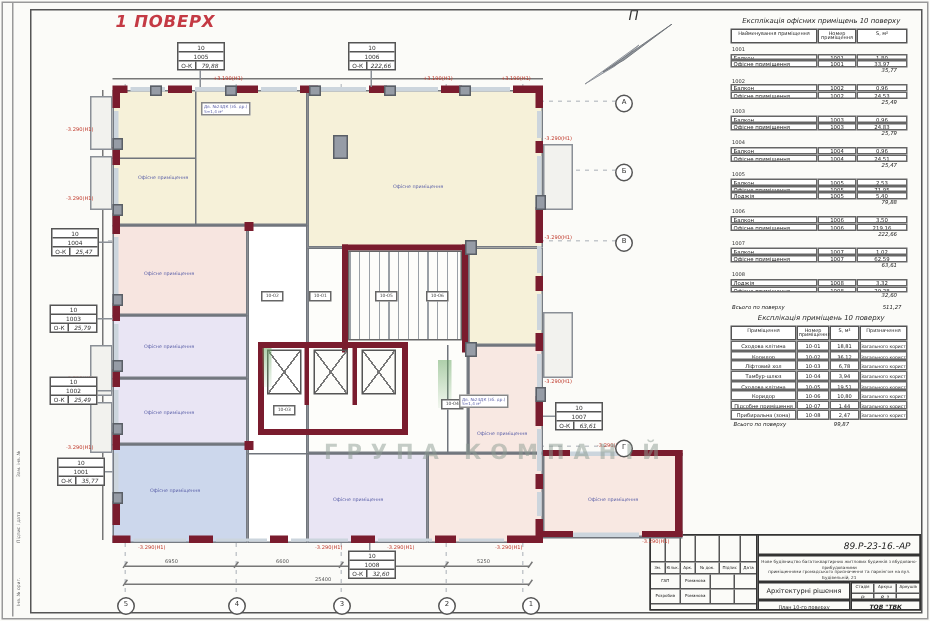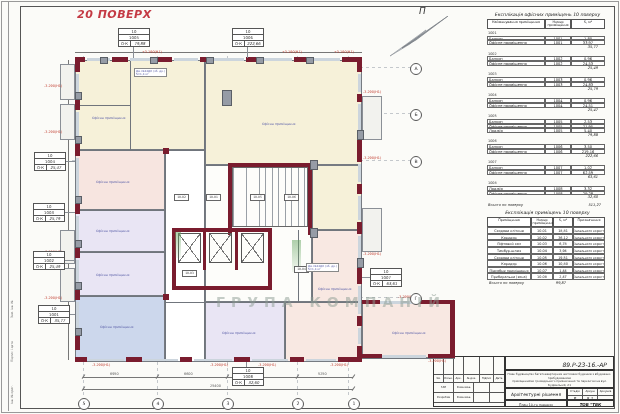--- a/index.html
+++ b/index.html
@@ -75,21 +75,21 @@
 <div id="sheet">
 
   <div class="frame" style="left:1px;top:1px;width:616px;height:410px;border-width:0.8px;border-color:#999;"></div>
   <div class="line" style="left:8px;top:2px;width:0.7px;height:409px;background:#999;"></div>
   <div class="frame" style="left:20px;top:6px;width:593px;height:401px;"></div>
 
   <div class="marginlbl" style="left:10px;top:404px;">Інв. № ориг.</div>
   <div class="marginlbl" style="left:10px;top:362px;">Підпис і дата</div>
   <div class="marginlbl" style="left:10px;top:318px;">Зам. інв. №</div>
 
-  <div class="title-red" style="left:77px;top:8px;">20 ПОВЕРХ</div>
+  <div class="title-red" style="left:77px;top:8px;">1 ПОВЕРХ</div>
 
   <div class="north-lbl" style="left:419px;top:6px;">П</div>
   <svg class="abs" style="left:388px;top:16px;z-index:5;" width="64" height="42" viewBox="0 0 64 42">
     <polygon points="2,40 38,14 22,28" fill="#c3c8cd" stroke="#8a8f96" stroke-width="0.6"></polygon>
     <polygon points="14,32 60,0 28,24" fill="#8e949b" stroke="#6d7278" stroke-width="0.6"></polygon>
   </svg>
 
   <div class="rlabel" style="left:118px;top:28px;">
     <div class="rr">10</div>
     <div class="rr">1005</div>

